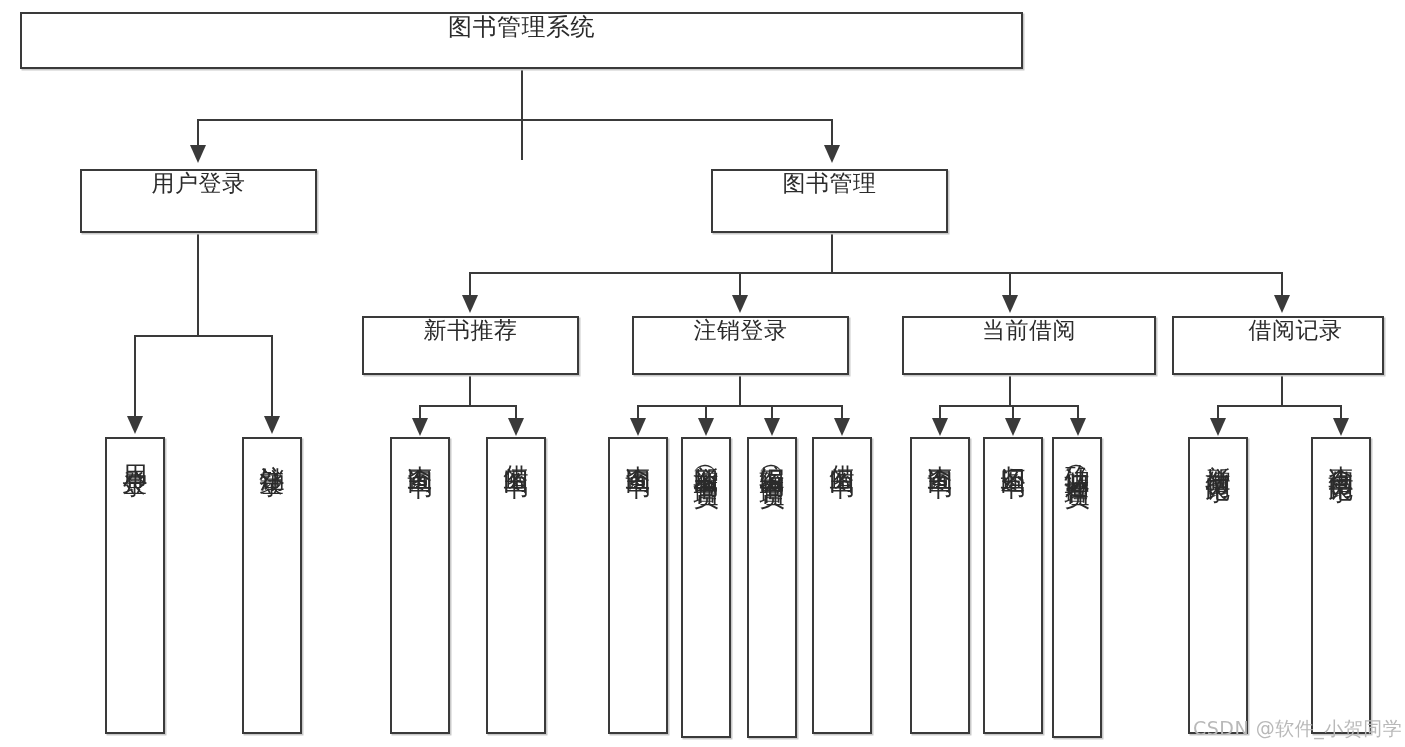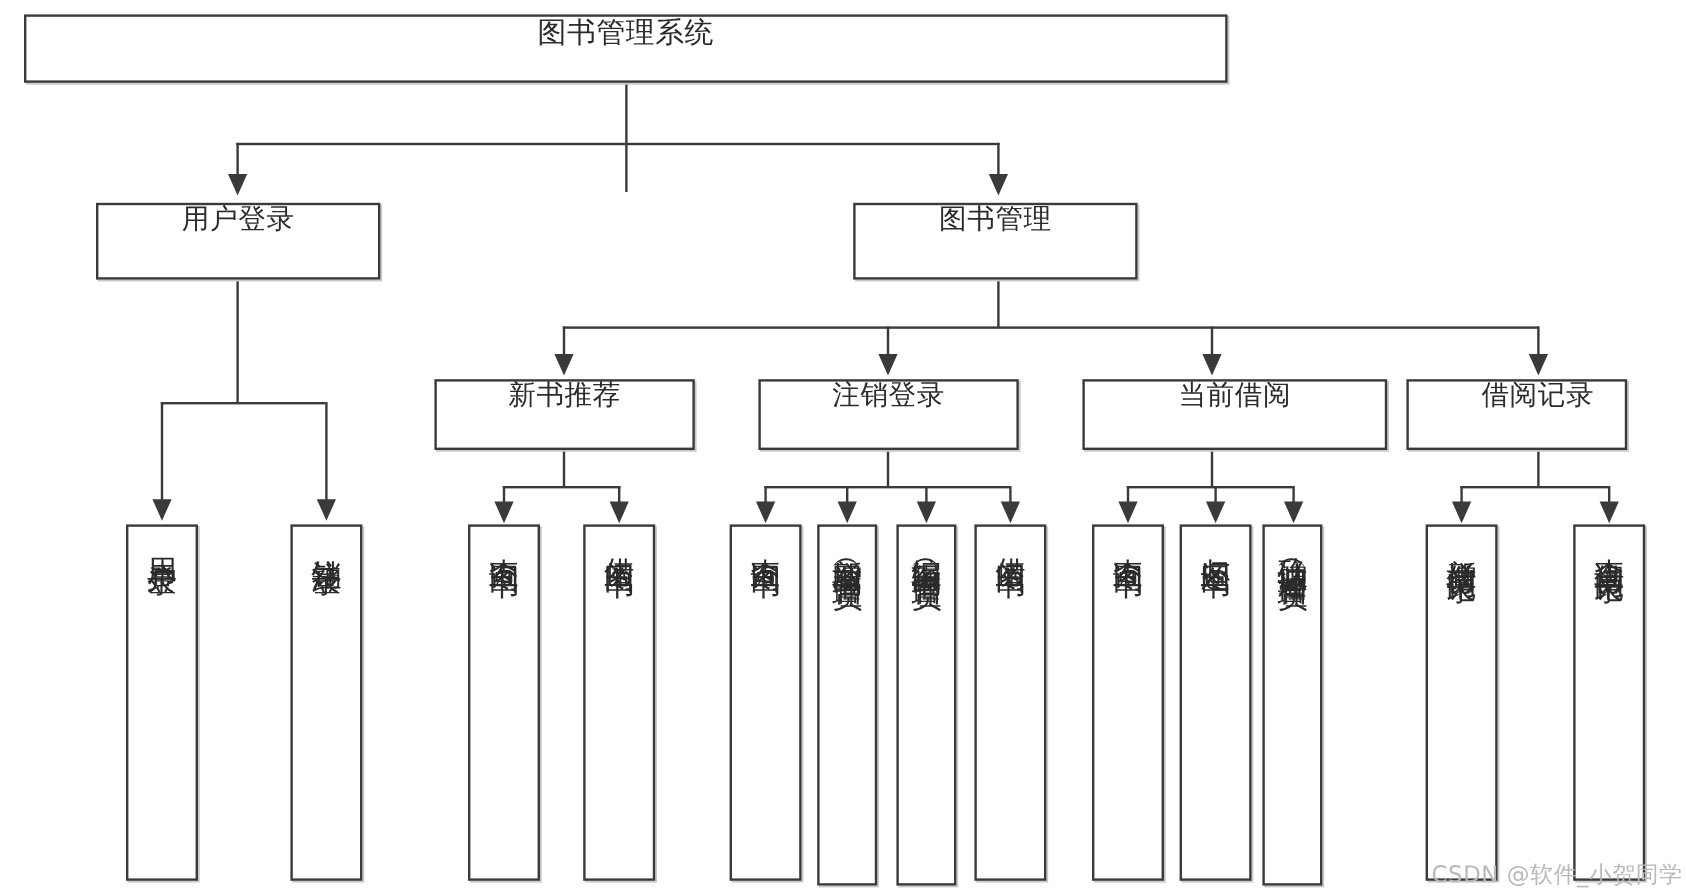--- a/index.html
+++ b/index.html
@@ -150,30 +150,30 @@
     <span class="label">图书管理系统</span>
   </div>
 
   <div class="node h" style="left:80px; top:169px; width:237px; height:64px;">
     <span class="label">用户登录</span>
   </div>
   <div class="node h" style="left:711px; top:169px; width:237px; height:64px;">
     <span class="label">图书管理</span>
   </div>
 
-  <div class="node h" style="left:362px; top:316px; width:217px; height:59px;">
+  <div class="node h" style="left:362px; top:316px; width:217px; height:59px;font-family:Liberation Serif, serif;">
     <span class="label">新书推荐</span>
   </div>
   <div class="node h" style="left:632px; top:316px; width:217px; height:59px;">
     <span class="label">注销登录</span>
   </div>
   <div class="node h" style="left:902px; top:316px; width:254px; height:59px;">
     <span class="label">当前借阅</span>
   </div>
-  <div class="node h" style="left:1172px; top:316px; width:184px; height:59px;padding-left:35px;">
+  <div class="node h" style="left:1172px; top:316px; width:212px; height:59px;padding-left:35px;">
     <span class="label">借阅记录</span>
   </div>
 
   <div class="node v" style="left:105px; top:437px; width:60px; height:297px;">
     <span class="label">用户登录</span>
   </div>
   <div class="node v" style="left:242px; top:437px; width:60px; height:297px;">
     <span class="label">注销登录</span>
   </div>
   <div class="node v" style="left:390px; top:437px; width:60px; height:297px;">

